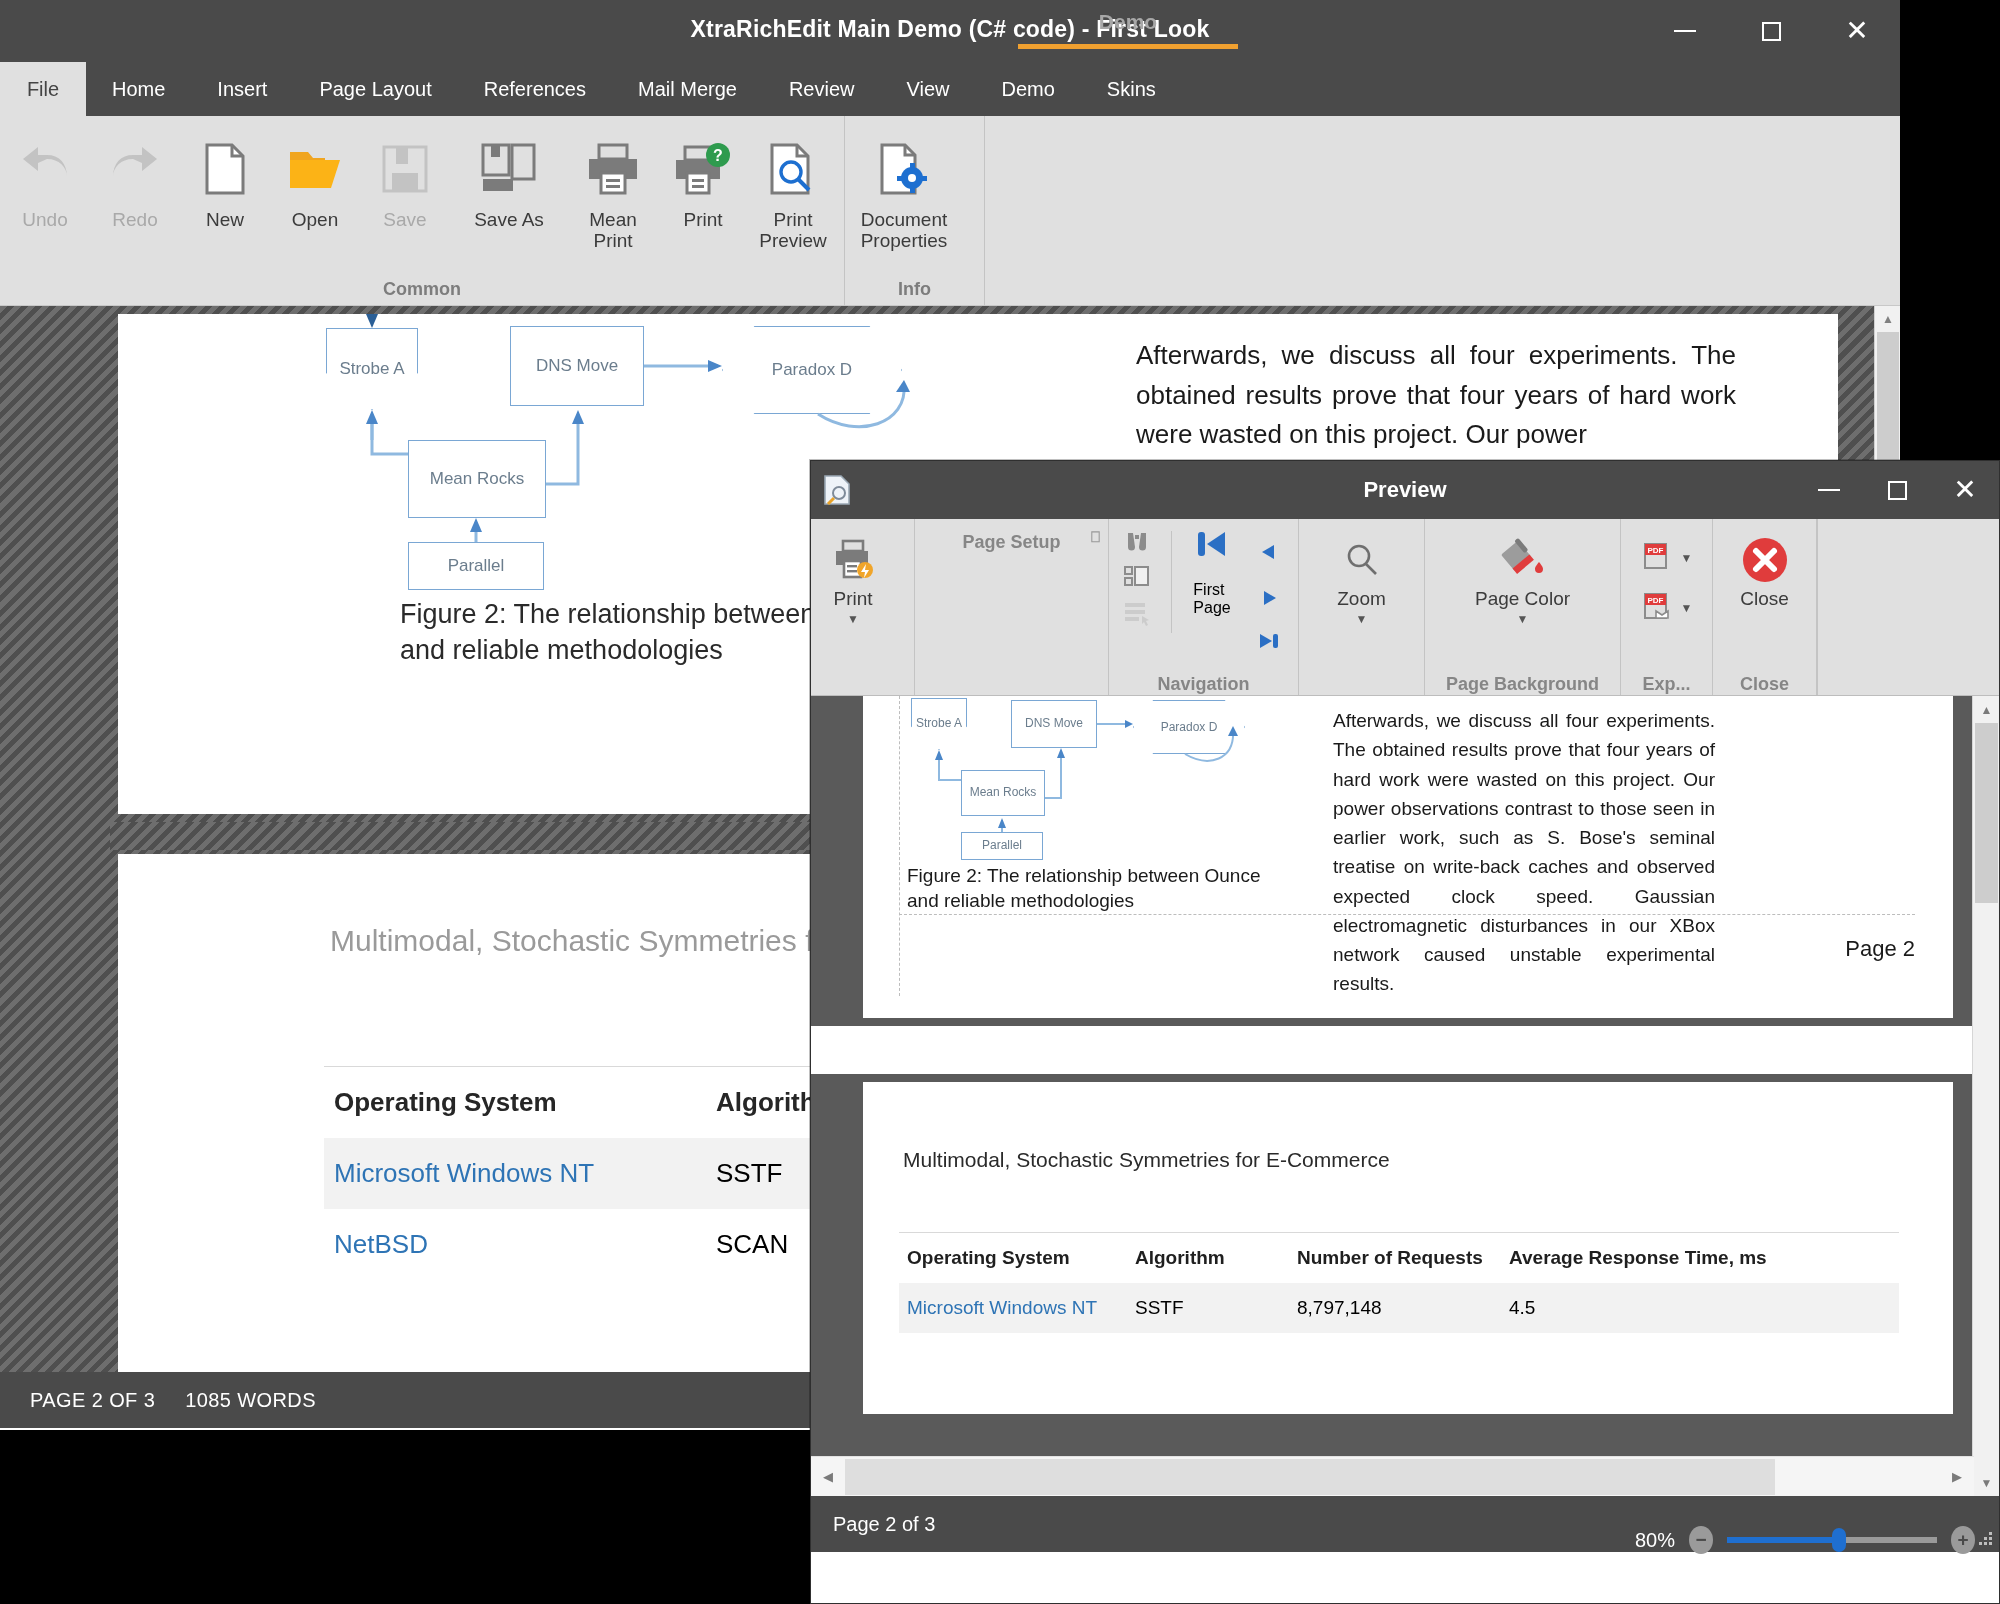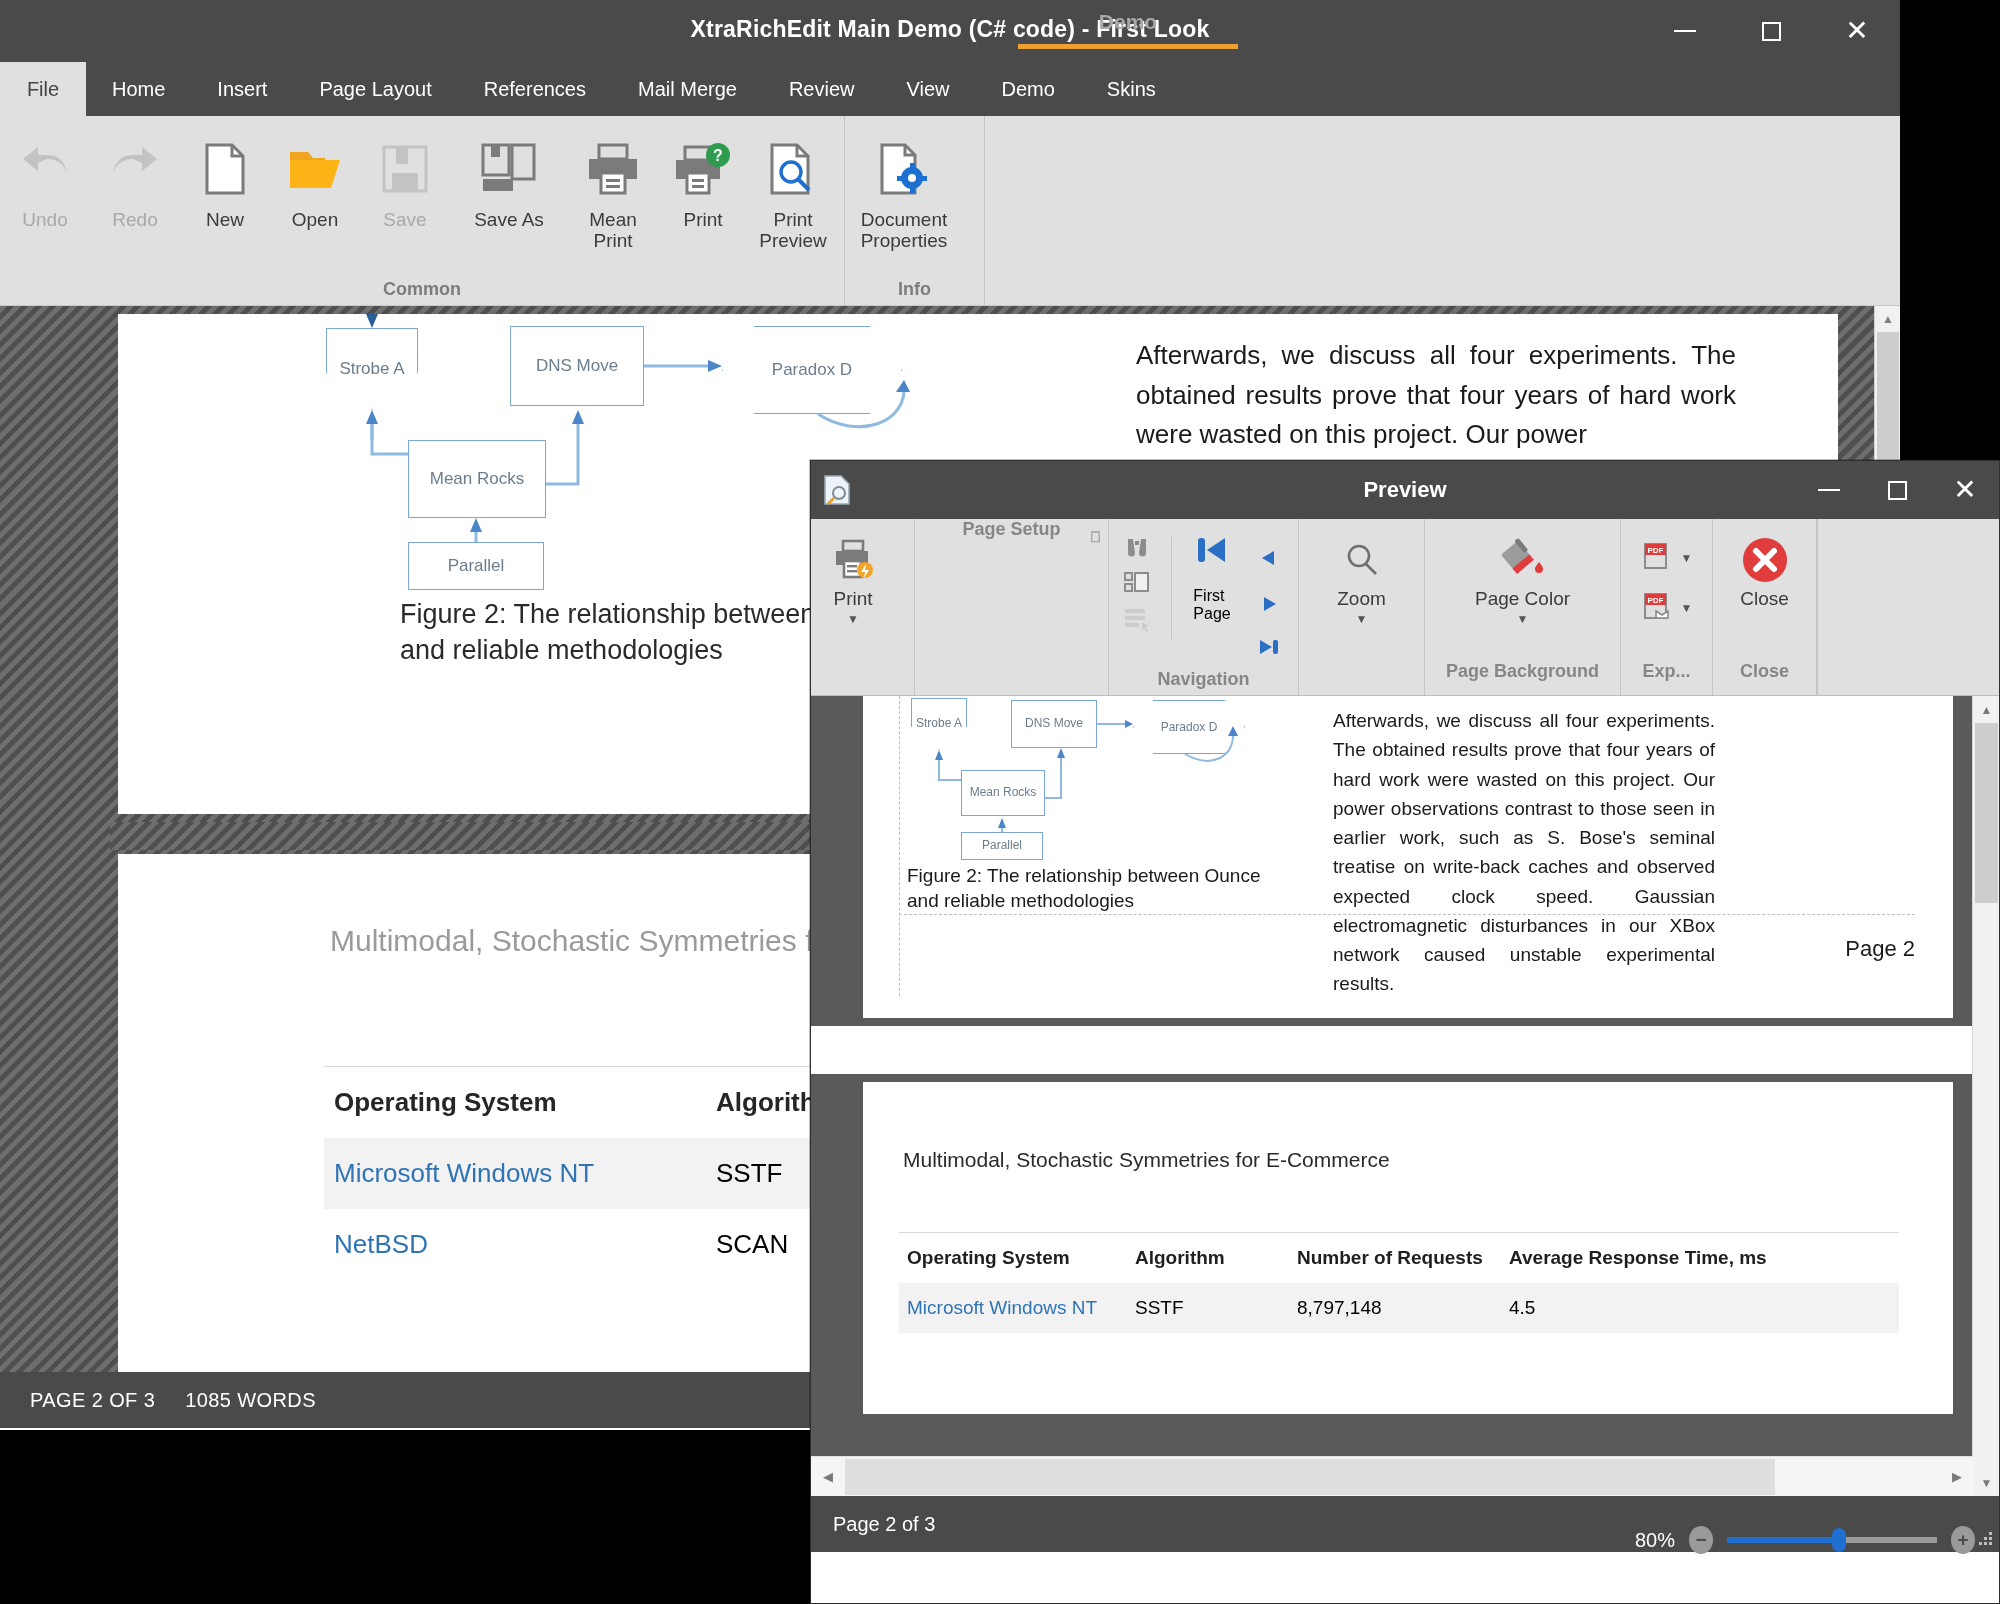--- a/index.html
+++ b/index.html
@@ -300,21 +300,21 @@
     position: relative;
   }
   .pvgroup-items {
     flex: 1;
     display: flex;
     align-items: stretch;
     padding-top: 6px;
   }
   .pvgroup-label {
     height: 34px;
-    display: flex; align-items: flex-start; justify-content: center;
+    display: flex; align-items: flex-end; justify-content: center;
     color: #868686; font-size: 18px; font-weight: bold;
     position: relative;
   }
   .pvbtn {
     display: flex; flex-direction: column; align-items: center;
     justify-content: flex-start;
     padding: 6px 8px 0;
     min-width: 84px;
   }
   .pvbtn .ico { height: 58px; display: flex; align-items: center; justify-content: center; }
@@ -705,21 +705,21 @@
     </div>
 
     <div class="pvgroup" style="width:194px">
       <div class="pvgroup-label">
         <span>Page Setup</span>
         <span class="dl-box">⎕</span>
       </div>
     </div>
 
     <div class="pvgroup" style="width:190px">
-      <div class="pvgroup-items" style="padding-top:14px">
+      <div class="pvgroup-items" style="padding-top:8px">
         <div style="display:flex;flex-direction:column;align-items:center;width:56px">
           <div style="height:34px;display:flex;align-items:center">
             <span>
               <svg width="28" height="26" viewBox="0 0 28 26">
                   <path d="M5 4h5l2 14a3.5 3.5 0 0 1-7 0z" fill="#8c8c8c"></path>
                   <path d="M18 4h5l0 14a3.5 3.5 0 0 1-7 0z" fill="#8c8c8c"></path>
                   <rect x="12" y="6" width="4" height="4" fill="#8c8c8c"></rect>
                 </svg>
             </span>
           </div>

